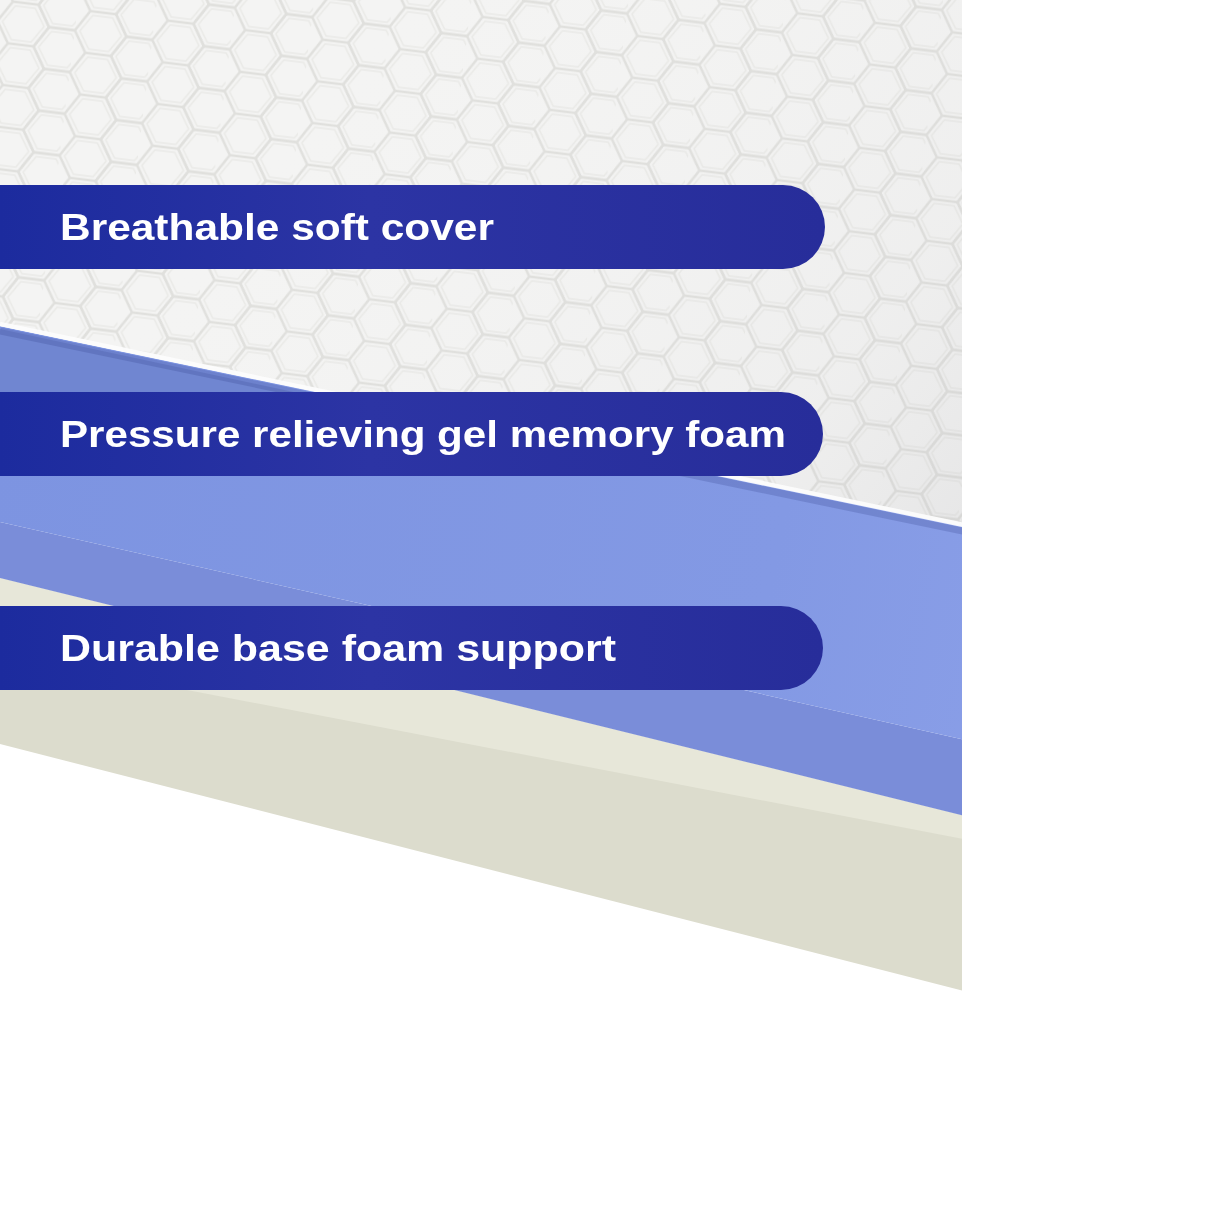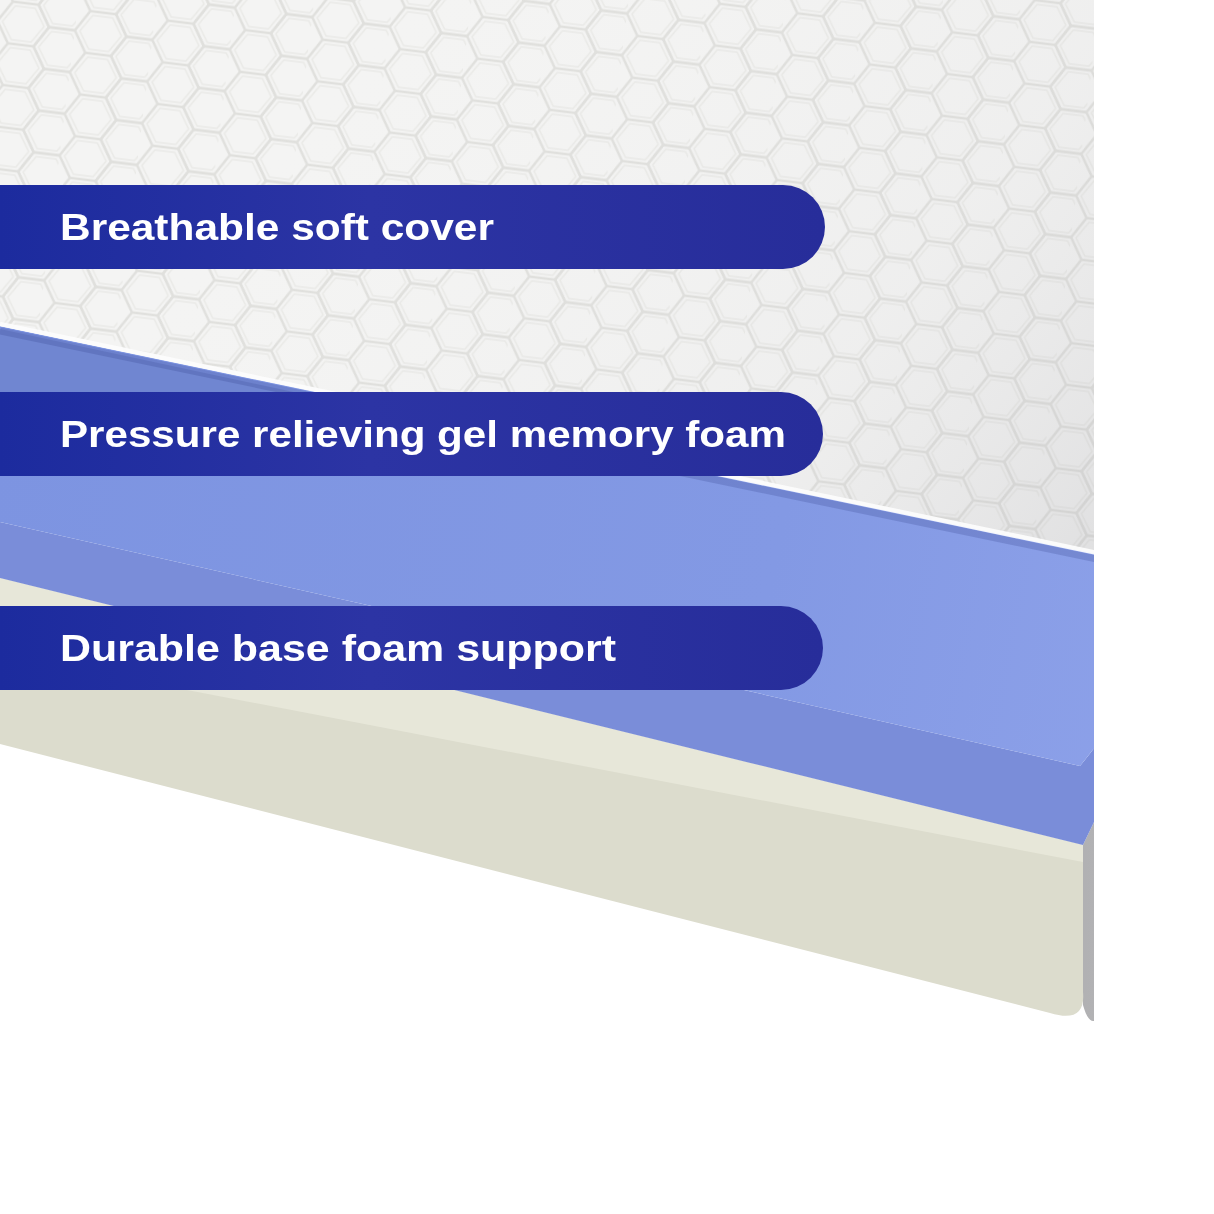--- a/index.html
+++ b/index.html
@@ -3,21 +3,21 @@
 <meta charset="utf-8">
 <style>
   html, body {
     margin: 0;
     padding: 0;
     background: #ffffff;
     font-family: "Liberation Sans", "DejaVu Sans", sans-serif;
   }
   .stage {
     position: relative;
-    width: 1094px;
+    width: 962px;
     height: 1214px;
     overflow: hidden;
     background: #ffffff;
   }
   svg { display: block; }
   .callout-text {
     font-family: "Liberation Sans", "DejaVu Sans", sans-serif;
     font-weight: 700;
     font-size: 37.5px;
   }

